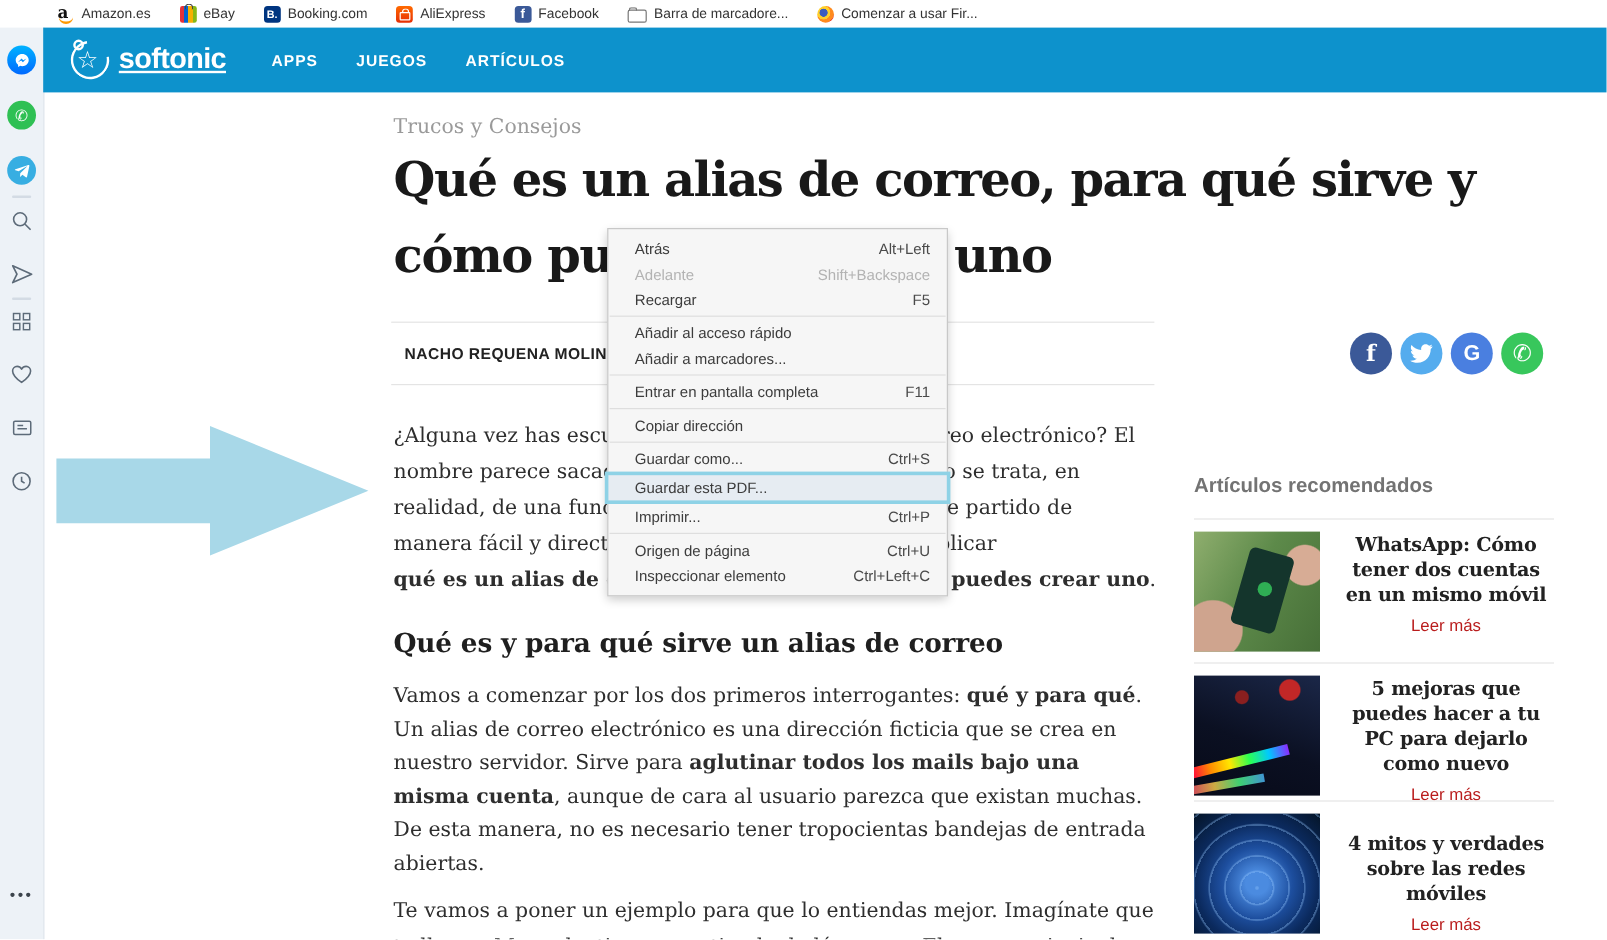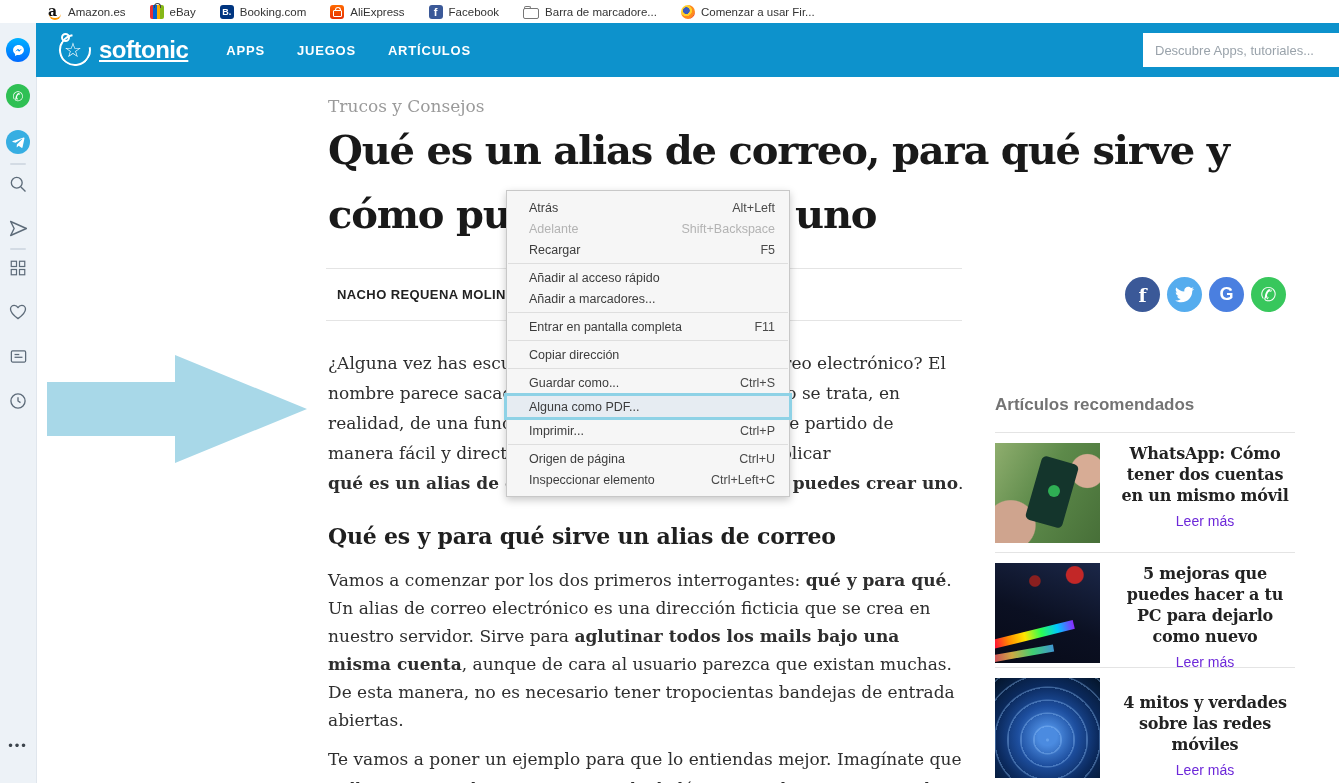--- a/index.html
+++ b/index.html
@@ -91,21 +91,21 @@
   .sc-tw{background:#55acee;}
   .sc-g{background:#4a7fe0;font-weight:bold;font-size:18px;}
   .sc-wa{background:#38c75c;font-size:19px;}
 
   
   .rec-h{position:absolute;left:995px;top:395px;font-size:17px;font-weight:bold;color:#737373;}
   .rec-row{position:absolute;left:995px;width:300px;display:flex;gap:15px;}
   .thumb{width:105px;height:100px;flex:0 0 auto;position:relative;overflow:hidden;cursor:pointer;}
   .rec-tx{width:186px;text-align:center;}
   .rec-t{font-size:16px;font-weight:bold;color:#222;line-height:21px;letter-spacing:-0.2px;cursor:pointer;}
-  .rec-l{font-size:14px;color:#6d28d9;margin-top:7px;font-family:"Liberation Sans",sans-serif;cursor:pointer;}
+  .rec-l{font-size:14px;color:#b91c1c;margin-top:7px;font-family:"Liberation Sans",sans-serif;cursor:pointer;}
   .th1{background:radial-gradient(circle at 15% 82%,#cfa48e 0 20%,rgba(0,0,0,0) 21%),
                radial-gradient(circle at 88% 28%,#d7ac95 0 14%,rgba(0,0,0,0) 15%),
                linear-gradient(120deg,#8fae6e 0%,#5d8a4a 45%,#476f38 100%);}
   .th1::after{content:"";position:absolute;left:36%;top:16%;width:36%;height:66%;
               background:#14352c;transform:rotate(16deg);border-radius:5px;}
   .th1::before{content:"";position:absolute;left:50%;top:42%;width:12px;height:12px;z-index:1;
                background:#2fae54;border-radius:50%;}
   .th2{background:radial-gradient(circle at 76% 12%,#c22727 0 7%,rgba(0,0,0,0) 8%),
                radial-gradient(circle at 38% 18%,#8a1f1f 0 5%,rgba(0,0,0,0) 6%),
                linear-gradient(200deg,#1b2748 0%,#0b1022 55%,#070a18 100%);}
@@ -238,21 +238,20 @@
           <span class="logo-dot"></span>
           <span class="logo-star">☆</span>
       </span>
       <span class="logo-word">softonic</span>
     </div>
     <div class="nav">
       <div>APPS</div>
       <div>JUEGOS</div>
       <div>ARTÍCULOS</div>
     </div>
-    <input class="srch" type="text" placeholder="Descubre Apps, tutoriales..." style="">
   </div>
 
   <div class="cat serif">Trucos y Consejos</div>
   <div class="t1 serif">Qué es un alias de correo, para qué sirve y</div>
   <div class="t2 serif">
     <span>cómo puedes crear</span>
     <span class="suf">uno</span>
   </div>
 
   <div class="hline" style="left:326px;top:268px;width:636px;"></div>
@@ -354,21 +353,21 @@
     <div class="cm-item">
       <span>Copiar dirección</span>
       <span class="sc"></span>
     </div>
     <div class="cm-sep"></div>
     <div class="cm-item">
       <span>Guardar como...</span>
       <span class="sc">Ctrl+S</span>
     </div>
     <div class="cm-item hl">
-      <span>Alguna como PDF...</span>
+      <span>Guardar esta PDF...</span>
       <span class="sc"></span>
     </div>
     <div class="cm-item">
       <span>Imprimir...</span>
       <span class="sc">Ctrl+P</span>
     </div>
     <div class="cm-sep"></div>
     <div class="cm-item">
       <span>Origen de página</span>
       <span class="sc">Ctrl+U</span>

